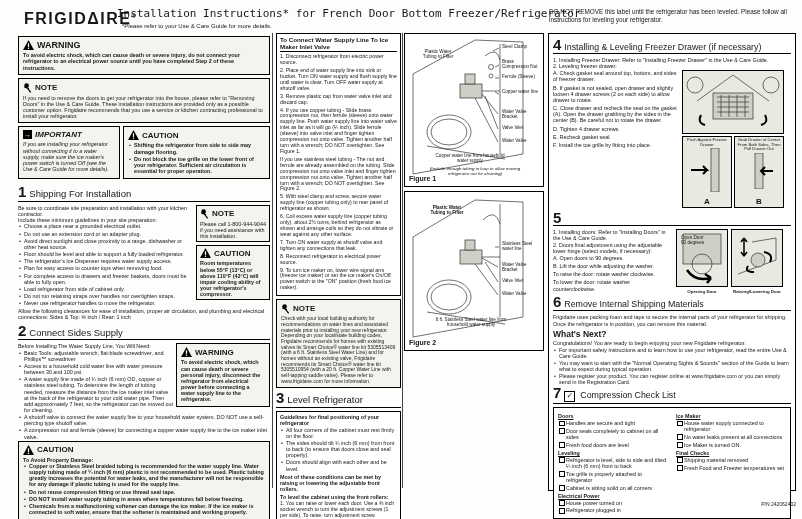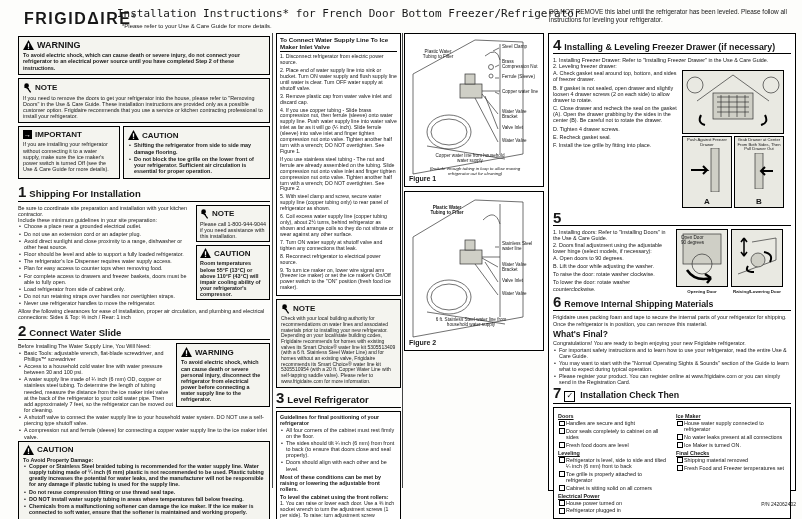--- a/index.html
+++ b/index.html
@@ -29,21 +29,21 @@
   svg.ic{flex:0 0 auto;}
   .bold{font-weight:bold;}
   
   .bl>div{position:relative;padding-left:6px;margin-bottom:1px;}
   .bl>div::before{content:"•";position:absolute;left:1px;}
   .steps>div{margin-bottom:2px;}
   
   .sec-head{display:flex;align-items:baseline;gap:3px;border-bottom:1.6px solid #000;
             margin:4px 0 3px 0;padding-bottom:1px;}
   .sec-num{font-size:15px;font-weight:bold;line-height:0.8;}
-  .sec-title{font-size:9.5px;font-weight:bold;}
+  .sec-title{font-size:9.5px;font-weight:normal;}
   
   .s1-aside{float:right;width:74px;margin:0 0 2px 3px;}
   .s1-aside .box{padding:2px 3px;}
   .s2-aside{float:right;width:84px;margin:0 0 2px 3px;}
   .cl{clear:both;}
   .clearances{margin-top:2px;}
   
   .figbox{position:relative;border:1.2px solid #000;background:#fff;margin-bottom:4px;}
   .fig1{height:152px;}.fig2{height:158px;}
   .figbox svg{position:absolute;left:0;top:0;}
@@ -124,21 +124,21 @@
       <div class="hz-head small">
         <svg class="ic" width="9" height="11">
             <use href="#pin-ic"></use>
           </svg>
         <span>NOTE</span>
       </div>
       <div>If you need to remove the doors to get your refrigerator into the house, please refer to "Removing Doors" in the Use &amp; Care Guide. These installation instructions are provided only as a possible customer option. Frigidaire recommends that you use a service or kitchen contracting professional to install your refrigerator.</div>
     </div>
 
     <div style="display:flex;gap:3px;">
-      <div class="box" style="width:92px;">
+      <div class="box" style="width:92px;font-style:italic;">
         <div class="hz-head small">
           <span class="icon-sq">→</span>
           <span>IMPORTANT</span>
         </div>
         <div>If you are installing your refrigerator without connecting it to a water supply, make sure the ice maker's power switch is turned Off (see the Use &amp; Care Guide for more details).</div>
       </div>
       <div class="box" style="flex:1;">
         <div class="hz-head small">
           <svg class="ic" width="11" height="10">
               <use href="#warn-tri"></use>
@@ -190,21 +190,21 @@
           <div>Load refrigerator from side of cabinet only.</div>
           <div>Do not run retaining straps over handles nor overtighten straps.</div>
           <div>Never use refrigerator handles to move the refrigerator.</div>
         </div>
       <div class="cl clearances">Allow the following clearances for ease of installation, proper air circulation, and plumbing and electrical connections:  Sides &amp; Top: ⅜ inch / Rear: 1 inch</div>
     </div>
 
     <div>
       <div class="sec-head">
         <span class="sec-num">2</span>
-        <span class="sec-title">Connect Water Slide</span>
+        <span class="sec-title">Connect Sides Supply</span>
       </div>
       <div class="s2-aside box">
         <div class="hz-head small">
           <svg class="ic" width="11" height="10">
               <use href="#warn-tri"></use>
             </svg>
           <span>WARNING</span>
         </div>
         <div class="bold">To avoid electric shock, which can cause death or severe personal injury, disconnect the refrigerator from electrical power before connecting a water supply line to the refrigerator.</div>
       </div>
@@ -436,36 +436,36 @@
 
     <div>
       <div class="sec-head">
         <span class="sec-num">6</span>
         <span class="sec-title">Remove Internal Shipping Materials</span>
       </div>
       <div>Frigidaire uses packing foam and tape to secure the internal parts of your refrigerator for shipping. Once the refrigerator is in position, you can remove this material.</div>
     </div>
 
     <div>
-      <div class="whats-next-title">What's Final?</div>
+      <div class="whats-next-title">What's Next?</div>
       <div>Congratulations! You are ready to begin enjoying your new Frigidaire refrigerator.</div>
       <div class="bl">
           <div>For important safety instructions and to learn how to use your refrigerator, read the entire Use &amp; Care Guide.</div>
           <div>You may want to start with the "Normal Operating Sights &amp; Sounds" section of the Guide to learn what to expect during typical operation.</div>
           <div>Please register your product. You can register online at www.frigidaire.com or you can simply send in the Registration Card.</div>
         </div>
     </div>
 
     <div>
       <div class="sec-head">
         <span class="sec-num">7</span>
         <span class="check-sq">
             <span>✓</span>
           </span>
-        <span class="sec-title">Installation Check Then</span>
+        <span class="sec-title">Compression Check List</span>
       </div>
       <div class="chk-outer">
         <div class="chk-col">
           <div class="chk-h">Doors</div>
           <div class="chk">
               <div>Handles are secure and tight</div>
               <div>Door seals completely to cabinet on all sides</div>
               <div>Fresh food doors are level</div>
             </div>
           <div class="chk-h">Leveling</div>

